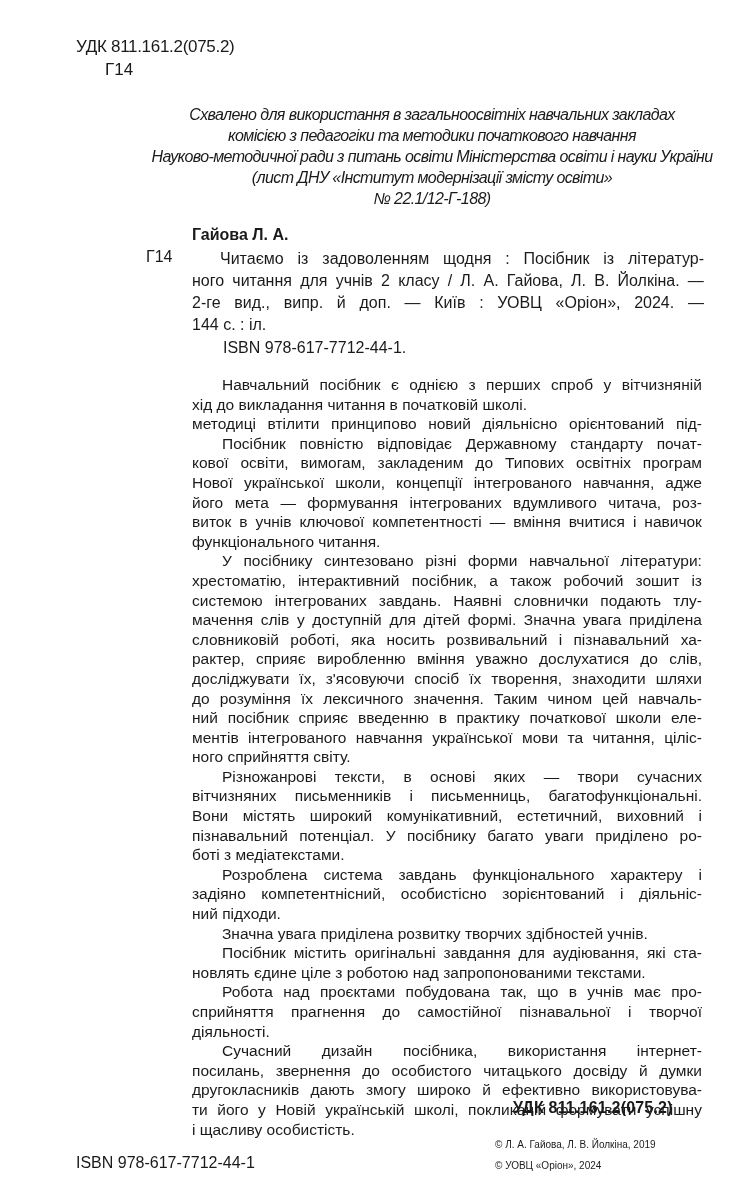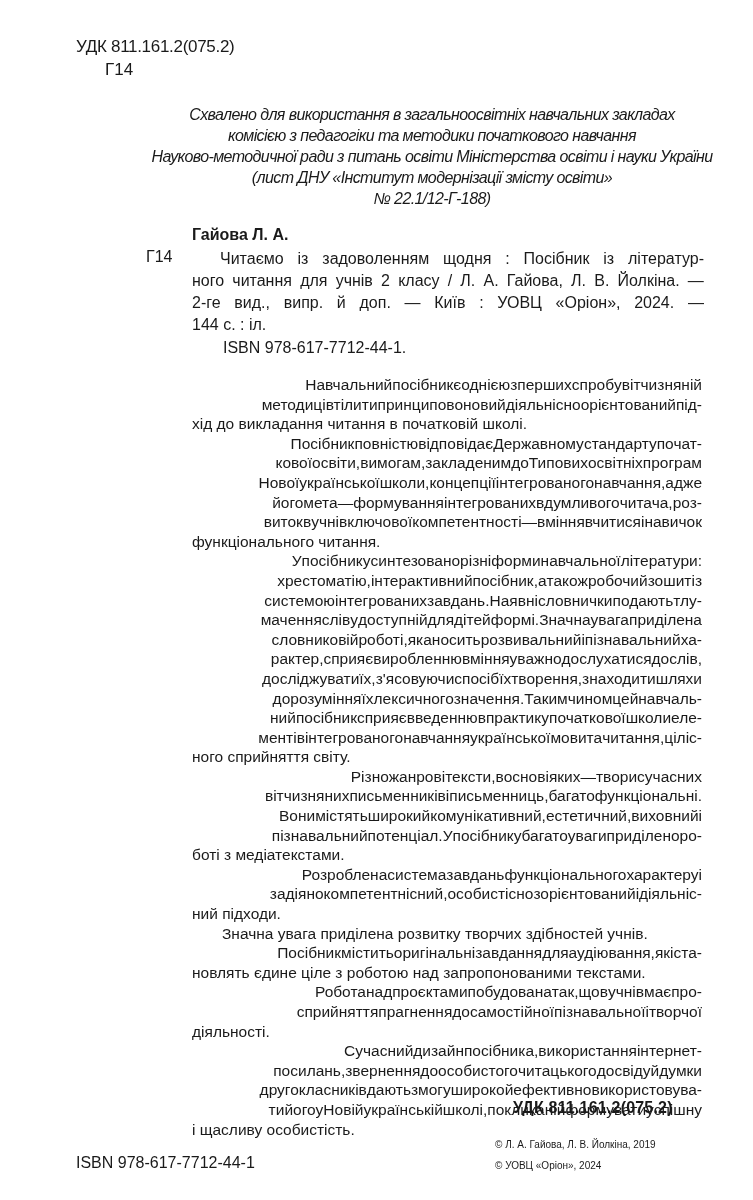--- a/index.html
+++ b/index.html
@@ -21,21 +21,21 @@
       left: 160px; width: 512px; top: 248px; font-size: 16px; line-height: 22px;
     }
     .biblio .line { white-space: nowrap; display: flex; justify-content: space-between; }
     .biblio .line.indent { padding-left: 28px; }
     .biblio .line.left { justify-content: flex-start; }
     .isbn-inline { left: 191px; top: 339px; font-size: 16px; }
     .body-text {
       left: 160px; width: 510px; top: 375px; font-size: 15.5px; line-height: 19.6px;
     }
     .para-line {
-      white-space: nowrap; display: flex; justify-content: flex-end;
+      white-space: nowrap; display: flex; justify-content: space-between;
     }
     .para-line.first { padding-left: 30px; }
     .para-line.last { justify-content: flex-start; }
     .para-line span { display: inline-block; }
     .udk-bottom { left: 481px; top: 1099px; font-weight: bold; font-size: 16px; letter-spacing: 0.2px; }
     .copyright { left: 463px; top: 1134px; font-size: 10px; line-height: 21px; }
     .isbn-bottom { left: 44px; top: 1154px; font-size: 16px; }
   </style>
 </head>
 <body>
@@ -104,30 +104,30 @@
         <span>Навчальний</span>
         <span>посібник</span>
         <span>є</span>
         <span>однією</span>
         <span>з</span>
         <span>перших</span>
         <span>спроб</span>
         <span>у</span>
         <span>вітчизняній</span>
       </div>
+      <div class="para-line last">хід до викладання читання в початковій школі.</div>
       <div class="para-line">
         <span>методиці</span>
         <span>втілити</span>
         <span>принципово</span>
         <span>новий</span>
         <span>діяльнісно</span>
         <span>орієнтований</span>
         <span>під-</span>
       </div>
-      <div class="para-line last">хід до викладання читання в початковій школі.</div>
     </div>
     <div>
       <div class="para-line first">
         <span>Посібник</span>
         <span>повністю</span>
         <span>відповідає</span>
         <span>Державному</span>
         <span>стандарту</span>
         <span>почат-</span>
       </div>

